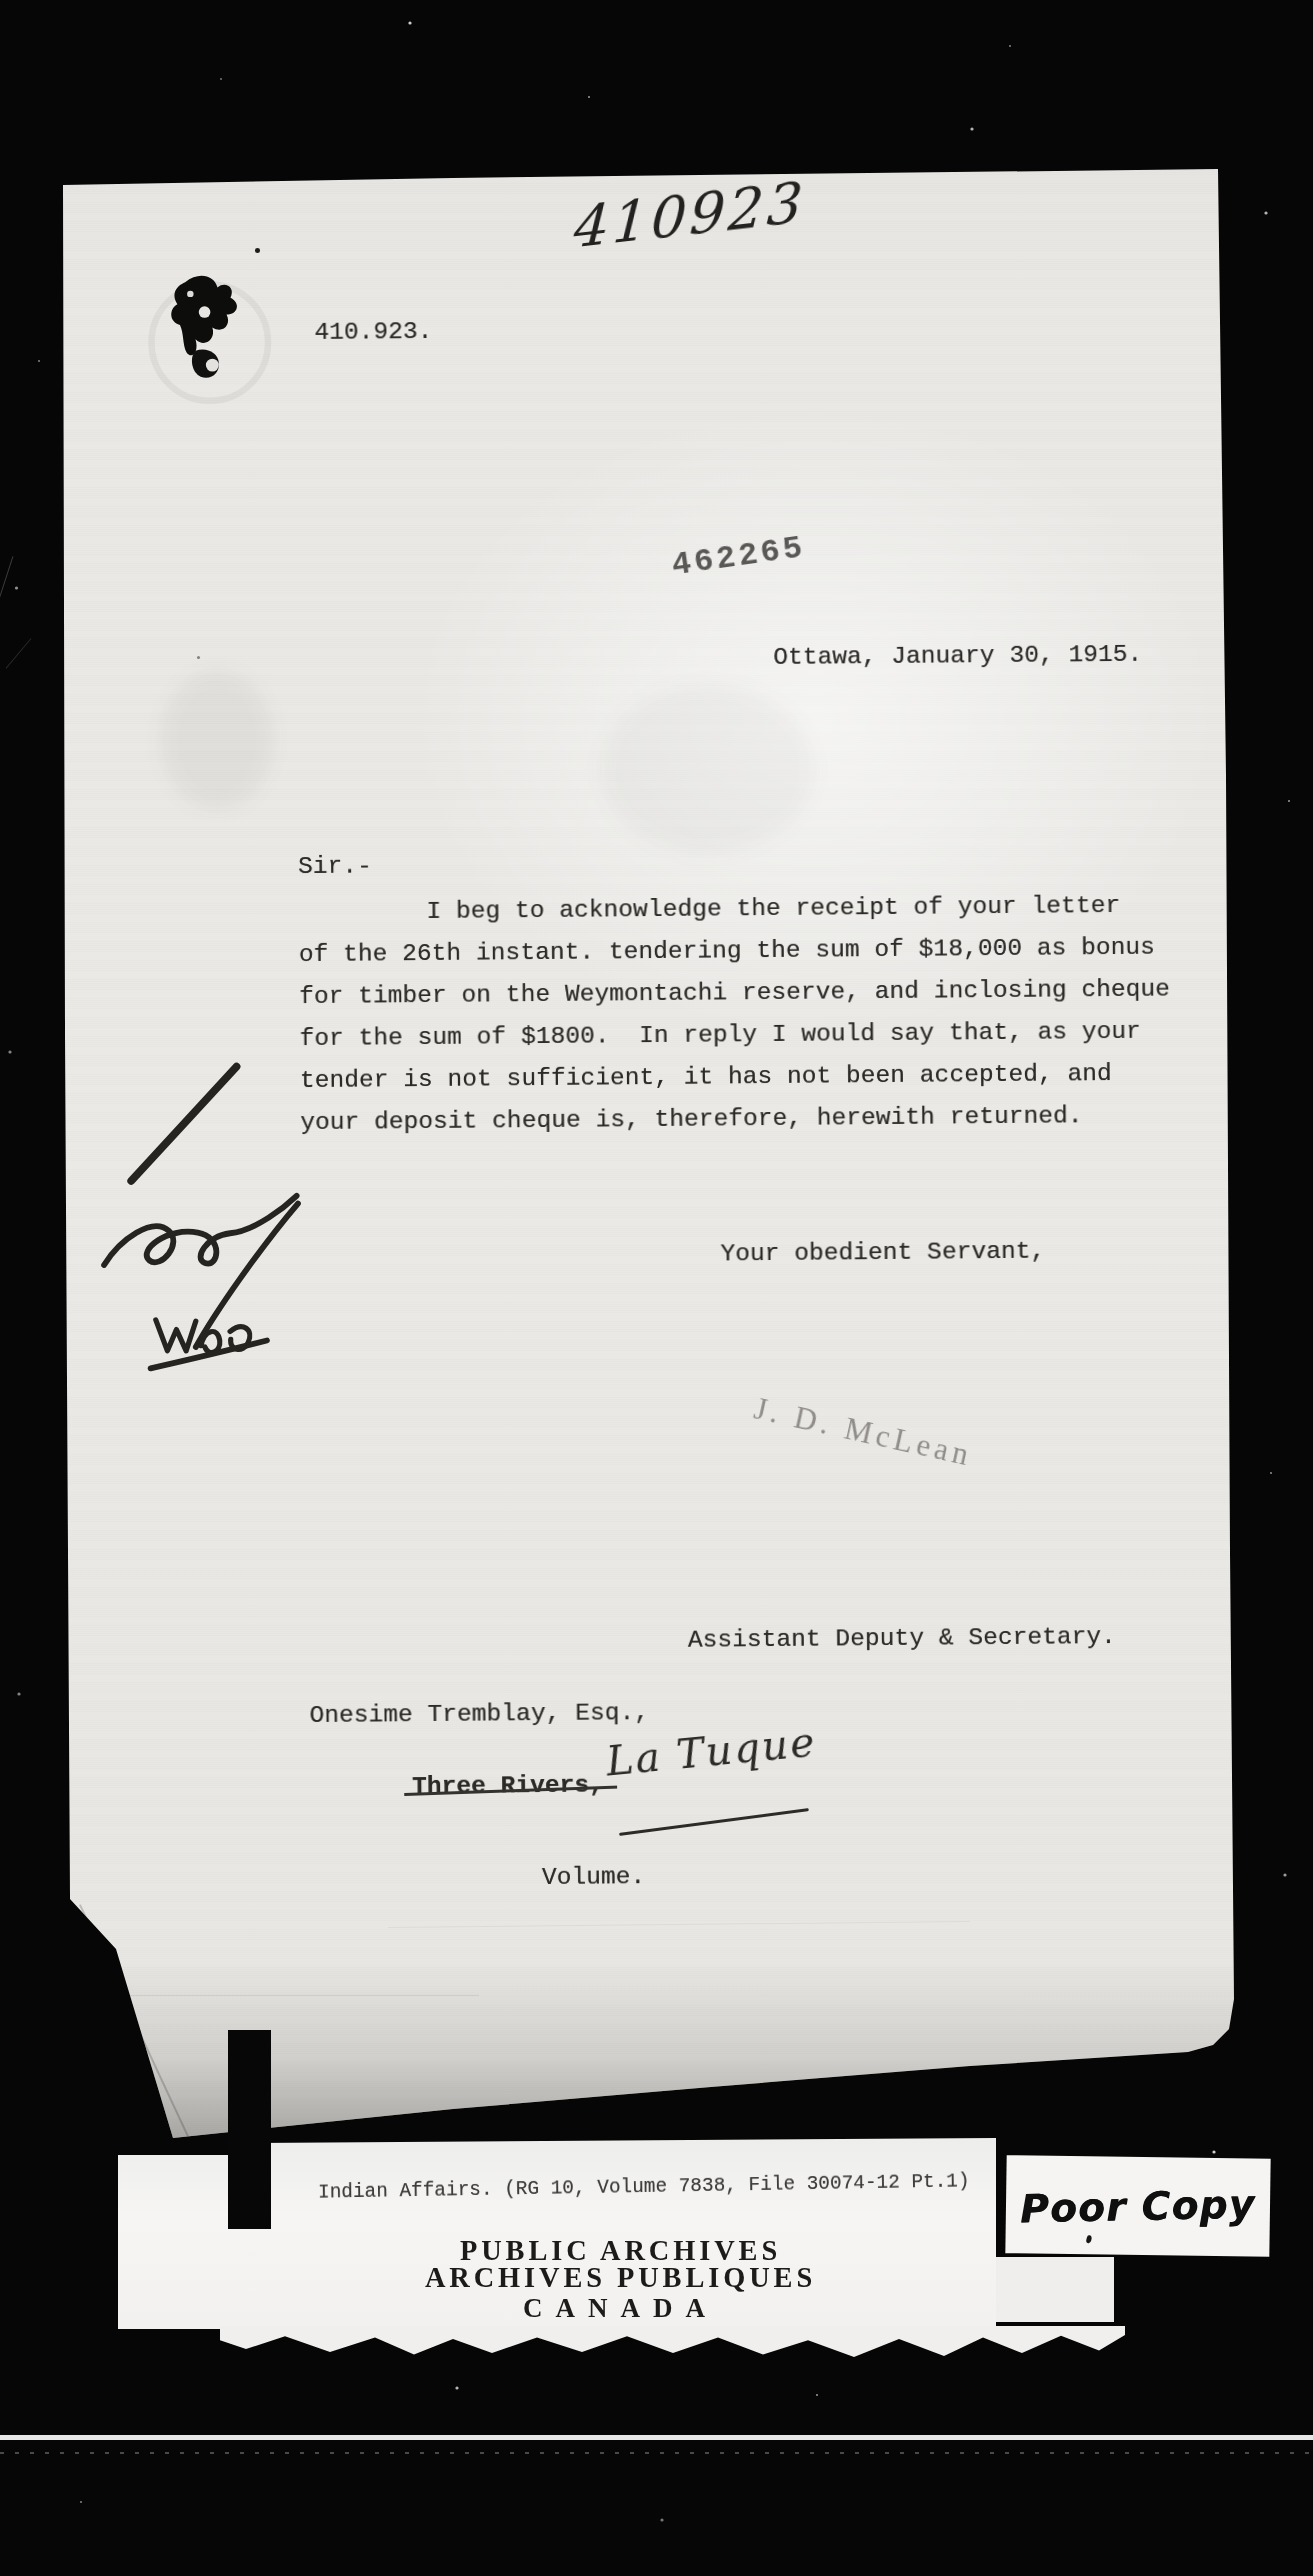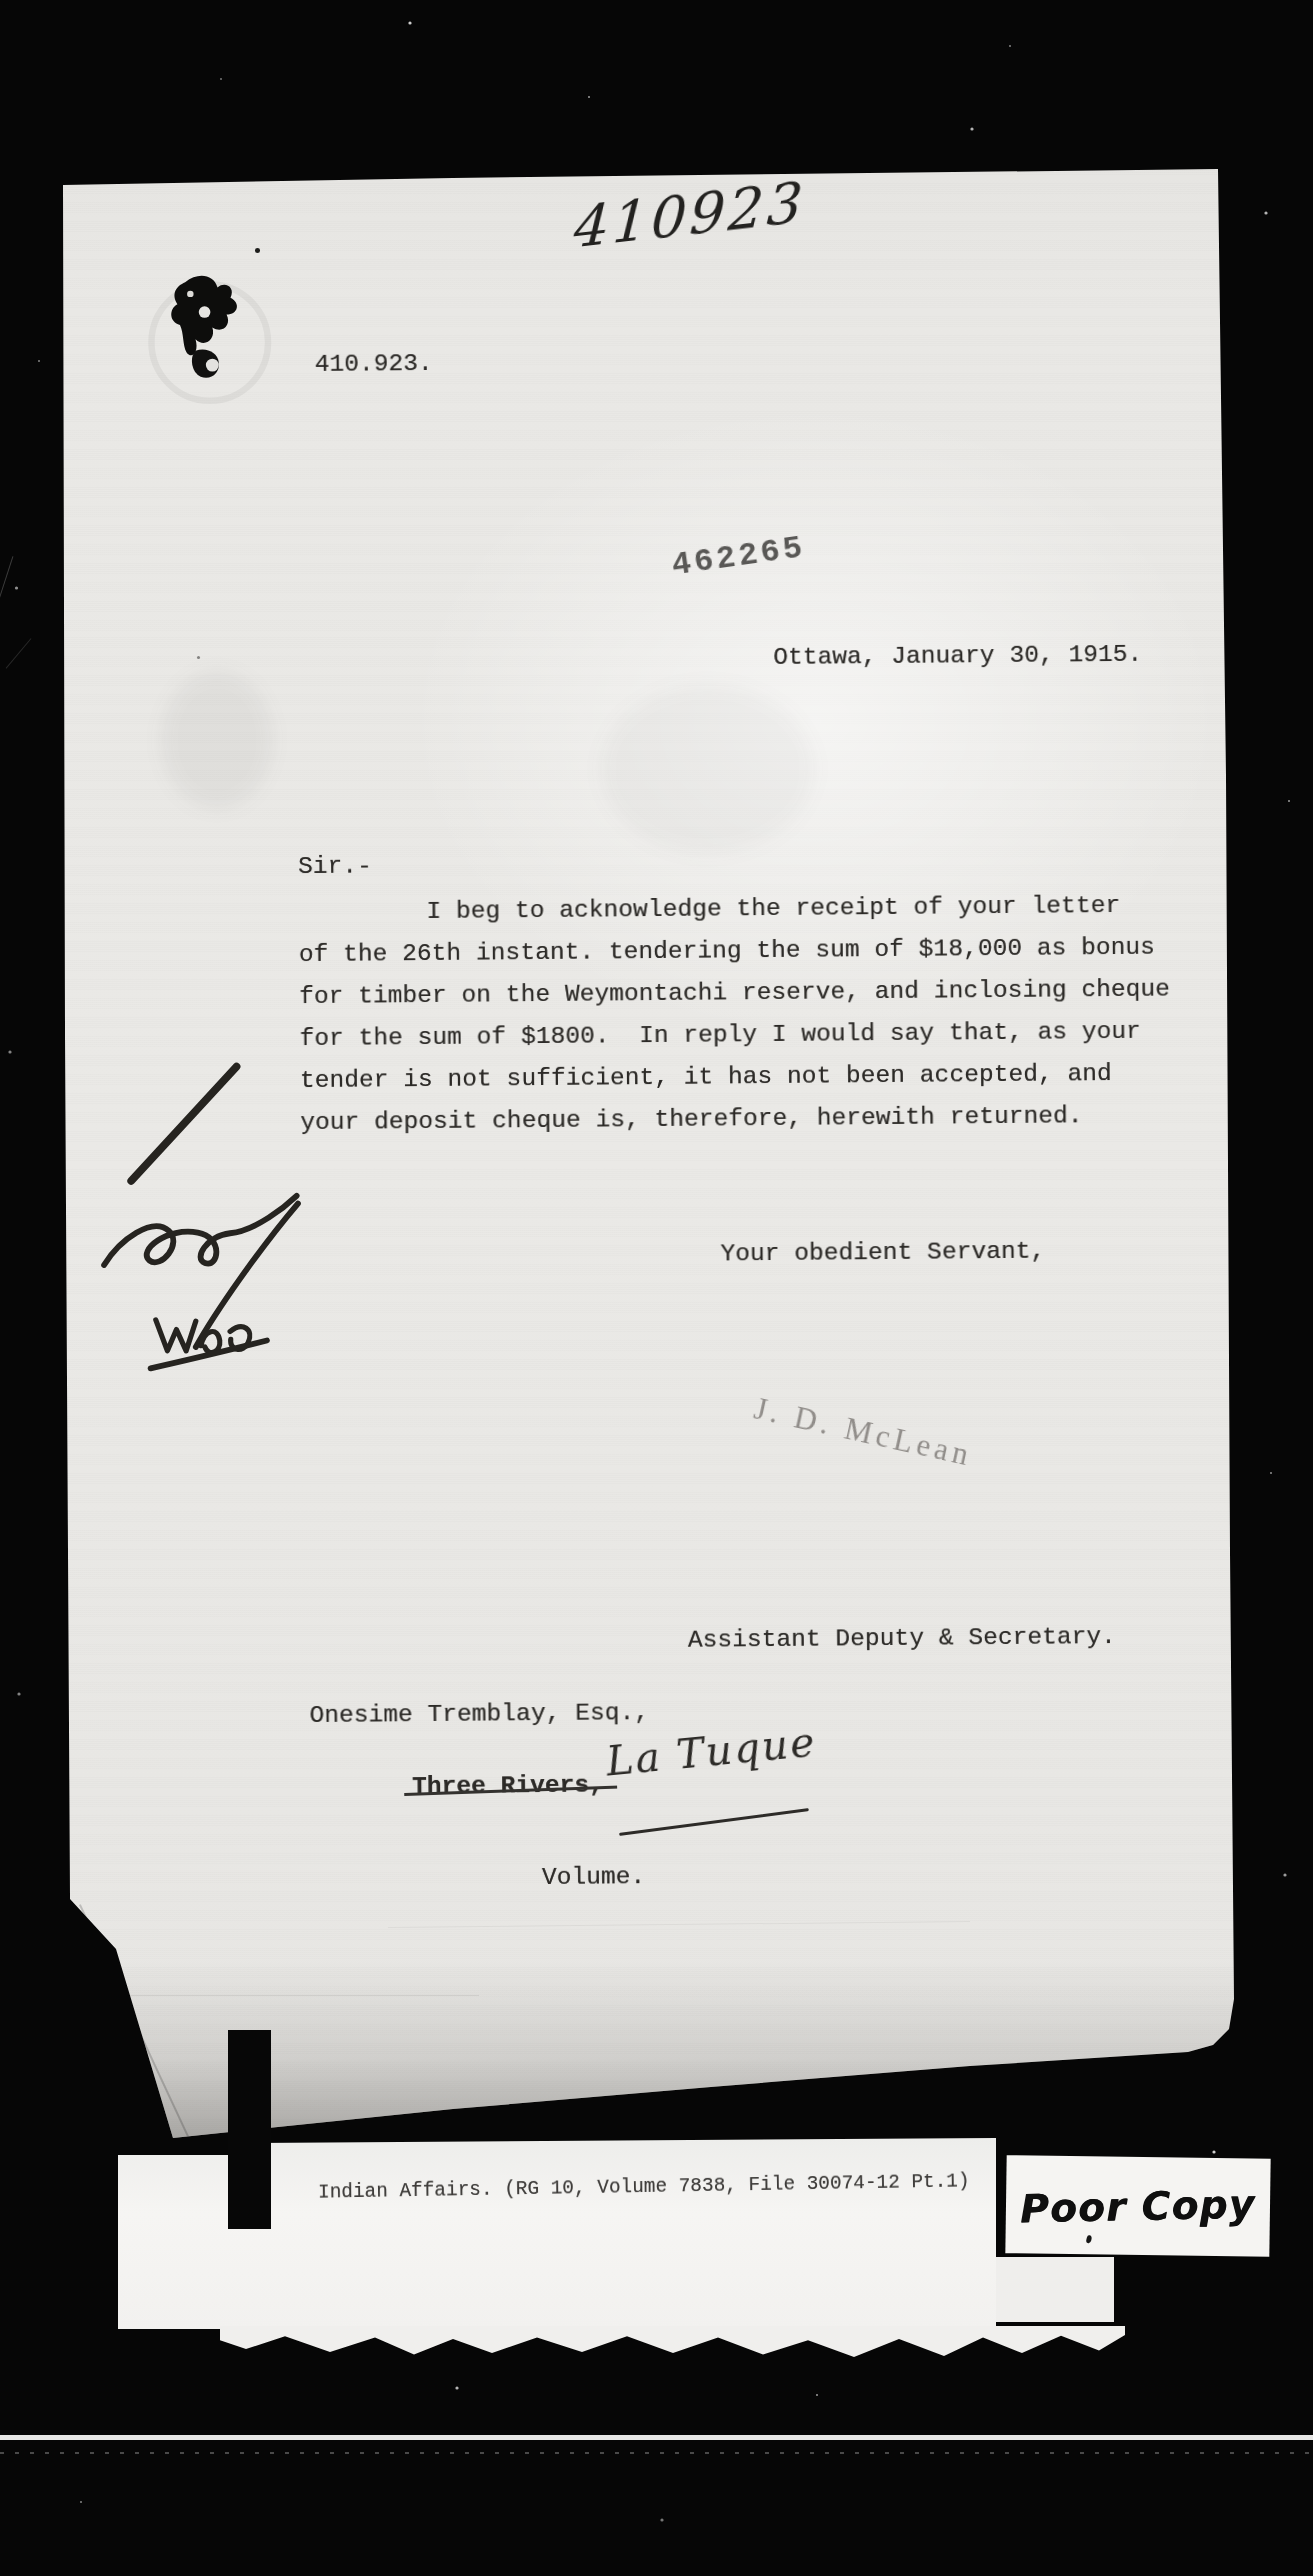--- a/index.html
+++ b/index.html
@@ -25,21 +25,21 @@
   .smudge-b{left:601px;top:685px;width:213px;height:168px;background:rgba(70,70,70,0.04);}
   .paper-dot{position:absolute;background:#1d1d1b;border-radius:50%;}
   .pd1{left:255px;top:248px;width:5.2px;height:4.5px;}
   .pd2{left:197px;top:656px;width:3.2px;height:3.2px;opacity:.5;}
   
   #letter{position:absolute;left:0;top:0;width:1314px;height:2576px;transform:rotate(-0.5deg);transform-origin:50% 42%;}
   .typed{position:absolute;color:#2b2926;font-size:24.6px;line-height:1;white-space:pre;
          text-shadow:0 0 0.6px rgba(43,41,38,0.55);filter:blur(0.2px);}
   .hand-number{position:absolute;left:581px;top:182px;font-family:"DejaVu Serif",serif;font-style:italic;
          font-size:56px;letter-spacing:3.2px;color:#232220;transform:rotate(-6deg) skewX(-10deg);filter:blur(0.2px);}
-  .typed-number{left:321px;top:318px;margin-top:32px;}
+  .typed-number{left:321px;top:318px;}
   .stamp-number{position:absolute;left:676px;top:539px;font-size:32px;font-weight:bold;letter-spacing:3.2px;
          color:rgba(48,46,44,0.78);transform:rotate(-7.5deg);filter:blur(0.5px);white-space:pre;
          font-family:"Liberation Mono","DejaVu Sans Mono",monospace;}
   .dateline{left:777px;top:647px;}
   .salutation{left:300px;top:852px;}
   #body-lines{position:absolute;left:300px;top:896px;width:879px;}
   #body-lines .bline{position:relative;height:42px;font-size:24.6px;color:#2b2926;white-space:pre;
          text-shadow:0 0 0.6px rgba(43,41,38,0.5);filter:blur(0.2px);}
   #body-lines .bline:first-child{padding-left:128px;}
   .closing{left:719px;top:1243px;}
@@ -164,20 +164,25 @@
       <div class="hand-city-tail"></div>
       <div class="typed province">Volume.</div>
     </div>
   </div>
 
   <div class="card" id="main-card"></div>
   <div class="card" id="side-ext"></div>
   <div id="torn-strip"></div>
   <div id="black-tab"></div>
   <div class="ref-line">Indian Affairs. (RG 10, Volume 7838, File 30074-12 Pt.1)</div>
+  <div id="pa-block">
+    <span class="pa-line">PUBLIC ARCHIVES</span>
+    <span class="pa-line">ARCHIVES PUBLIQUES</span>
+    <span class="pa-line">CANADA</span>
+  </div>
   <div class="card" id="poor-card">
     <span class="poor-text">Poor Copy</span>
   </div>
 
   <div id="film-line"></div>
   <div id="film-dots"></div>
   <div class="scratch scr1"></div>
   <div class="scratch scr2"></div>
   <div id="specks"></div>
 </div>

